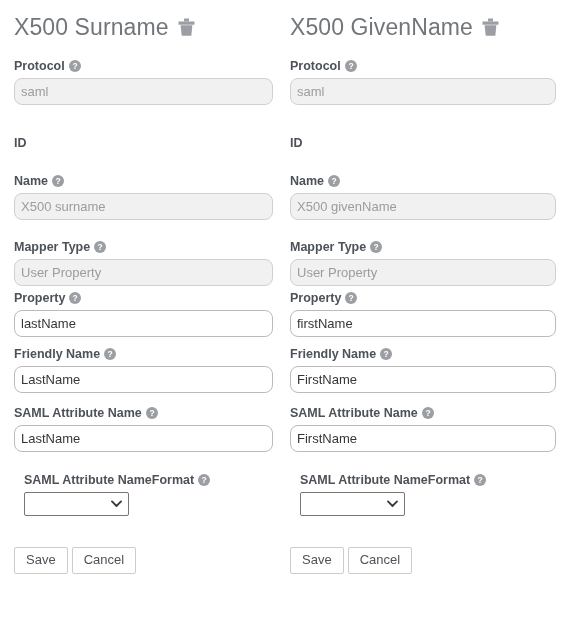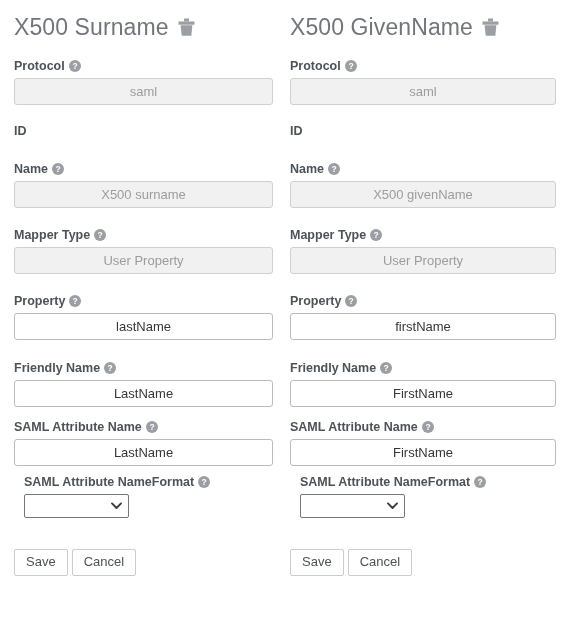--- a/index.html
+++ b/index.html
@@ -99,23 +99,22 @@
     display: block;
     width: 100%;
     height: 27px;
     padding: 3px 6px;
     font-family: "Liberation Sans", sans-serif;
     font-size: 13px;
     line-height: 19px;
     color: #363636;
     background: #ffffff;
     border: 1px solid #bbbbbb;
-    border-radius: 3px;
+    border-radius: 8px;
     outline: none;
-    text-align: center;
   }
   .field-input.disabled {
     background: #f1f1f1;
     color: #9c9c9c;
     border-color: #d0d0d0;
   }
 
   .field-select {
     box-sizing: border-box;
     display: block;
@@ -160,27 +159,27 @@
     line-height: 16px;
     color: #4d5258;
     background: #ffffff;
     border: 1px solid #cccccc;
     border-radius: 2px;
     padding: 4px 11px 5px 11px;
     cursor: pointer;
   }
 
   
-  .group-protocol { margin-bottom: 18px; }
+  .group-protocol { margin-bottom: 30px; }
   .group-id       { margin-bottom: 22px; }
   .group-name     { margin-bottom: 19px; }
-  .group-mapper   { margin-bottom: 19px; }
-  .group-property { margin-bottom: 20px; }
+  .group-mapper   { margin-bottom: 4px; }
+  .group-property { margin-bottom: 9px; }
   .group-friendly { margin-bottom: 12px; }
-  .group-samlname { margin-bottom: 8px; }
+  .group-samlname { margin-bottom: 20px; }
   .group-nameformat { margin-bottom: 0; margin-left: 10px; }
 </style>
 </head>
 <body>
 
 <div class="page">
   <div class="columns">
 
     <div class="column left">
 

